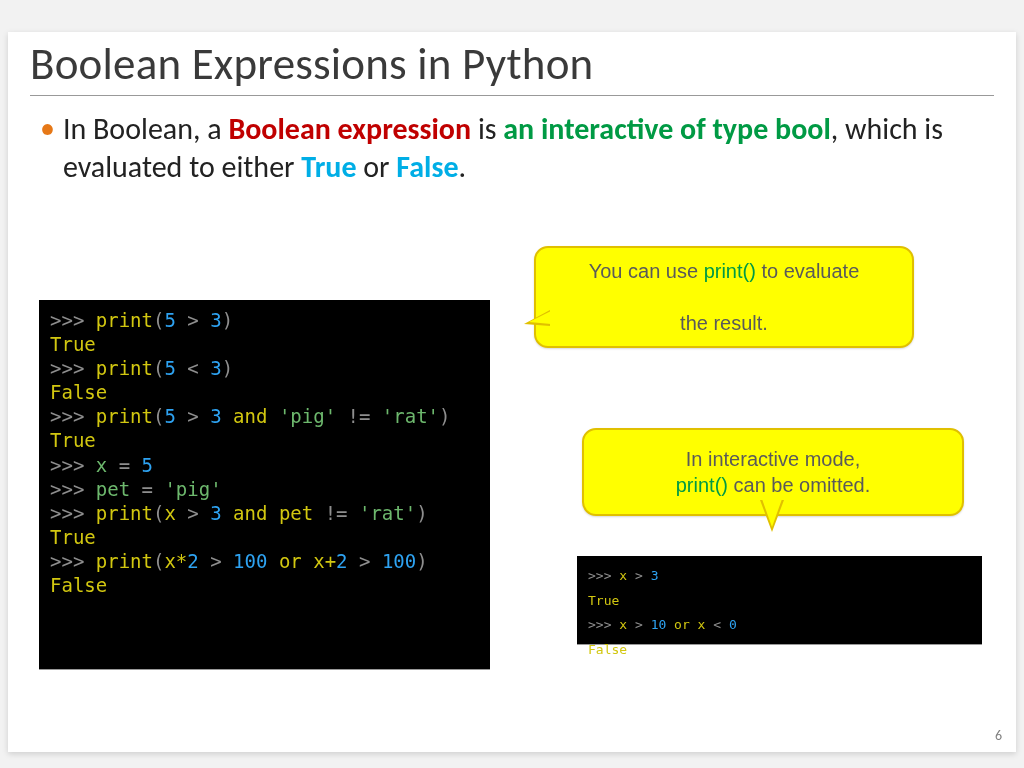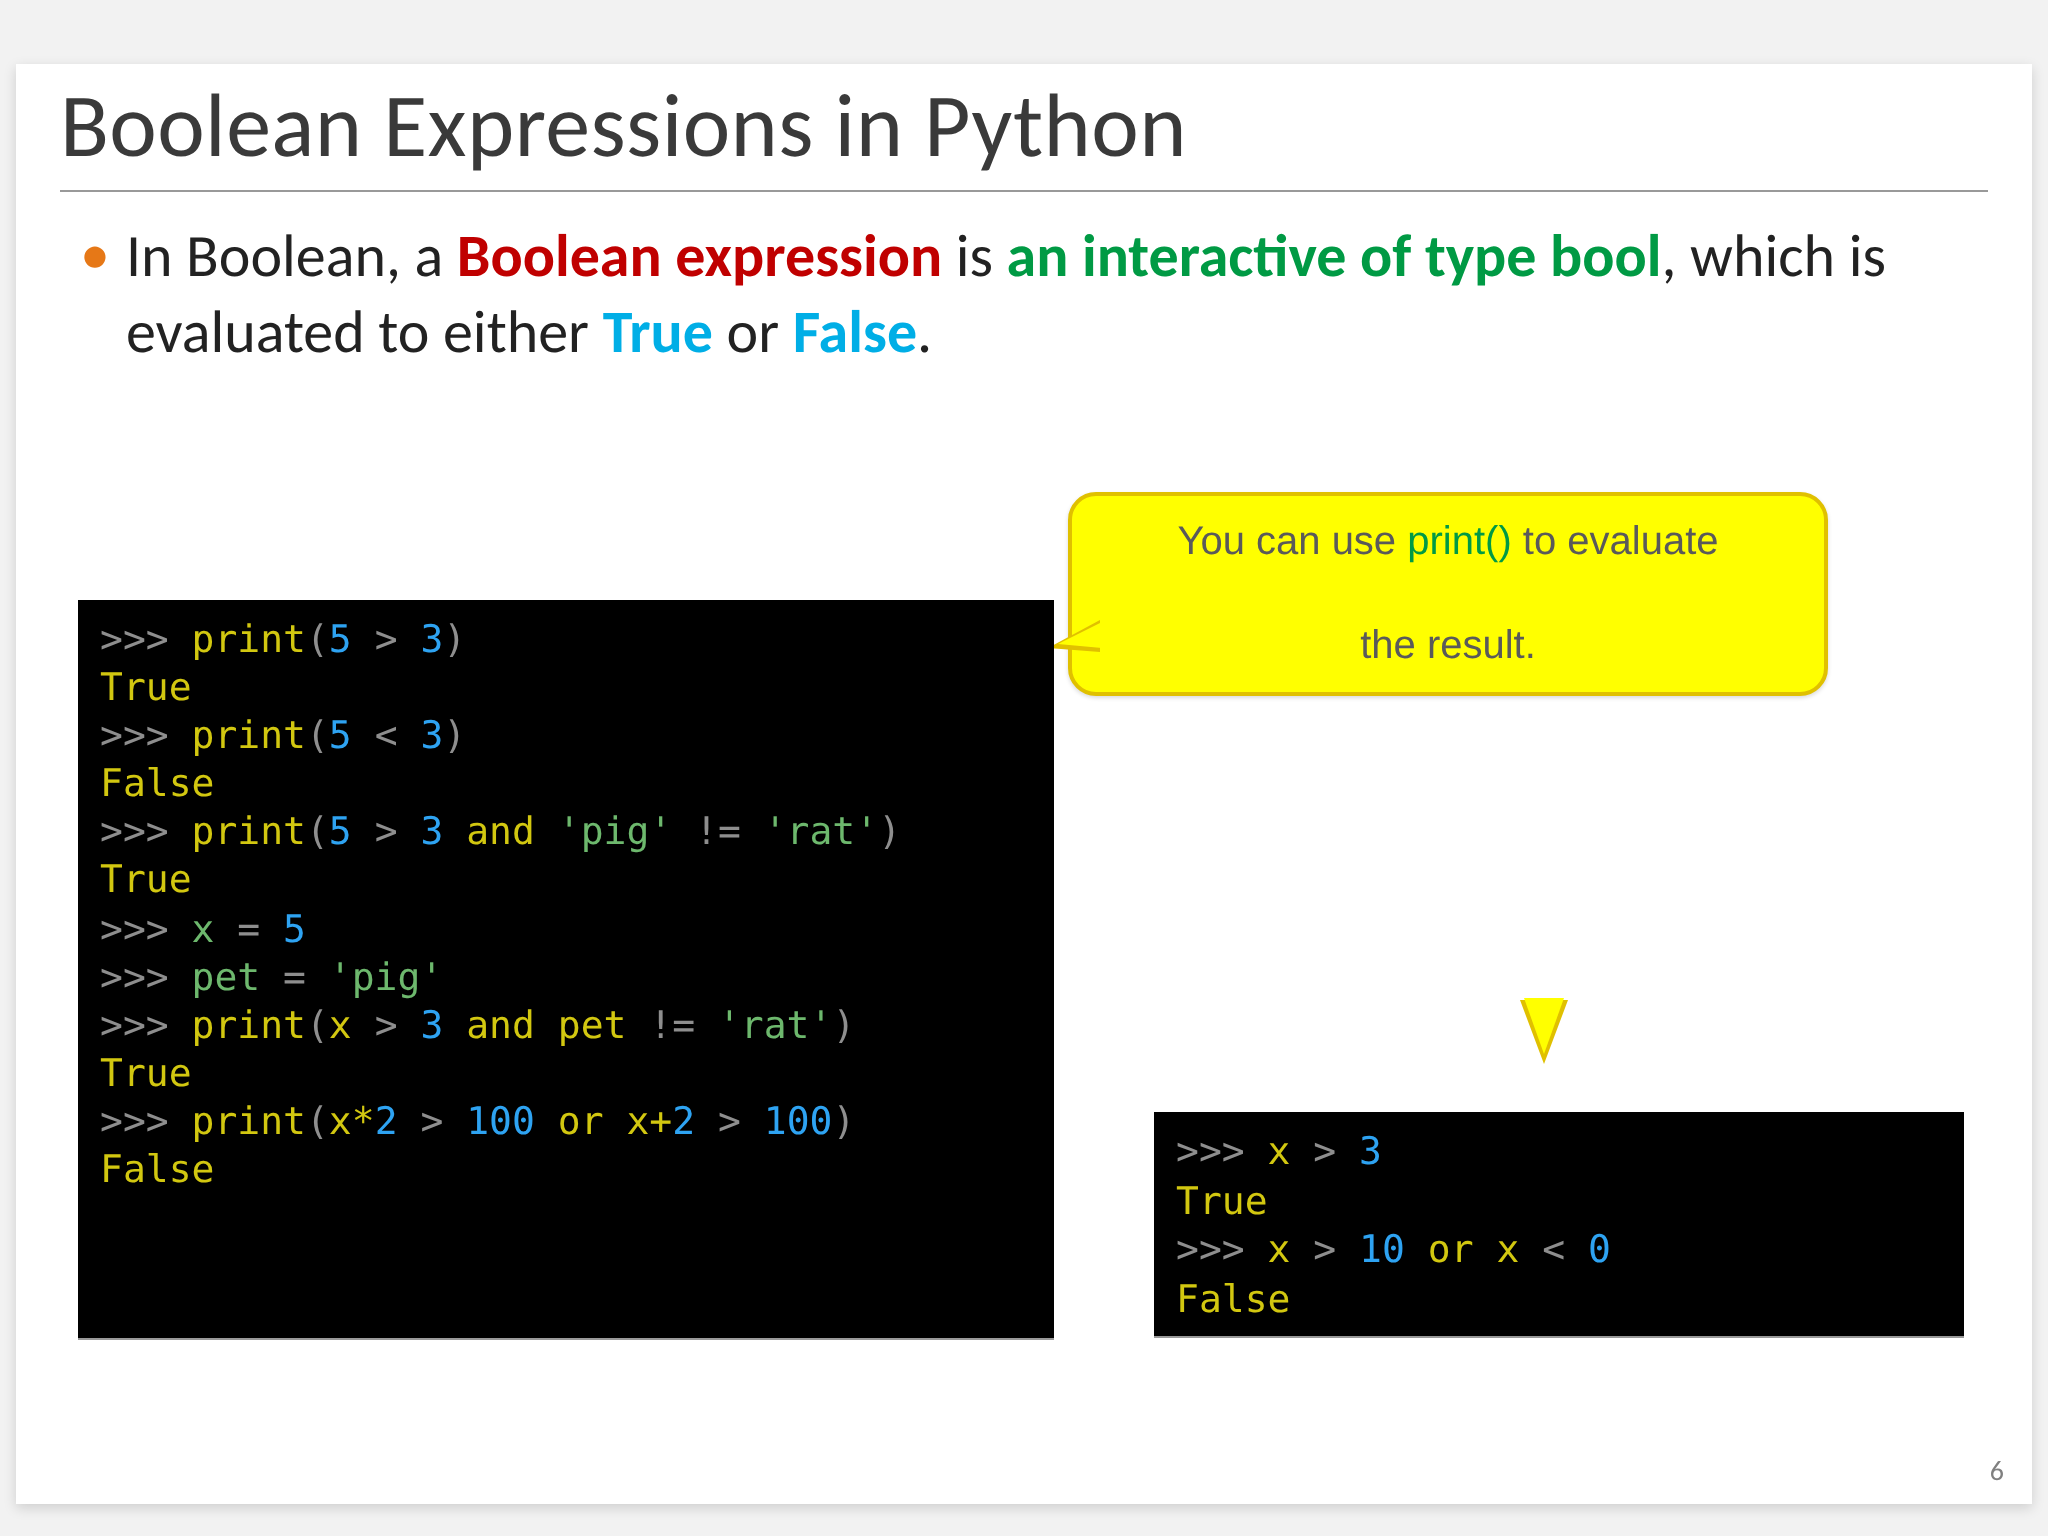--- a/index.html
+++ b/index.html
@@ -55,22 +55,22 @@
     position: absolute;
     background: #000;
     border: 1px solid #000;
     box-shadow: 0 1px 0 rgba(0,0,0,0.4);
     padding: 7px 10px;
     font-family: "Consolas", "Menlo", monospace;
     font-size: 19px;
     line-height: 24px;
     white-space: pre;
   }
-  .code-box.left { left: 31px; top: 268px; width: 488px; height: 369px; font-size: 19px; line-height: 24.1px; }
-  .code-box.right { right: 34px; top: 524px; width: 405px; height: 112px; font-size: 19px; line-height: 24.5px; }
+  .code-box.left { left: 31px; top: 268px; width: 451px; height: 369px; font-size: 19px; line-height: 24.1px; }
+  .code-box.right { right: 34px; top: 524px; width: 405px; height: 88px; font-size: 13px; line-height: 24.5px; }
 
   .code-box .pr { color: #8e8e8e; } 
   .code-box .fn { color: #d2c710; } 
   .code-box .ye { color: #d2c710; } 
   .code-box .gr { color: #8e8e8e; } 
   .code-box .nu { color: #2ea3f2; } 
   .code-box .kw { color: #d2c710; } 
   .code-box .st { color: #6db86d; } 
   .code-box .wr { color: #6db86d; } 
 
@@ -145,20 +145,24 @@
   </div>
 
   <div class="callout c1">
     <span>You can use </span><span class="fn-green">print()</span><span> to evaluate</span><br>
     <br>
     <span>the result.</span>
   </div>
   <div class="callout-tail tail1-border"></div>
   <div class="callout-tail tail1-fill"></div>
 
+  <div class="callout c2">
+    <span>In interactive mode,</span><br>
+    <span class="fn-green">print()</span><span> can be omitted.</span>
+  </div>
   <div class="callout-tail tail2-border"></div>
   <div class="callout-tail tail2-fill"></div>
 
   <div class="code-box left"><span class="pr">&gt;&gt;&gt; </span><span class="fn">print</span><span class="gr">(</span><span class="nu">5</span><span class="gr"> &gt; </span><span class="nu">3</span><span class="gr">)</span>
 <span class="ye">True</span>
 <span class="pr">&gt;&gt;&gt; </span><span class="fn">print</span><span class="gr">(</span><span class="nu">5</span><span class="gr"> &lt; </span><span class="nu">3</span><span class="gr">)</span>
 <span class="ye">False</span>
 <span class="pr">&gt;&gt;&gt; </span><span class="fn">print</span><span class="gr">(</span><span class="nu">5</span><span class="gr"> &gt; </span><span class="nu">3</span><span> </span><span class="kw">and</span><span> </span><span class="st">'pig'</span><span class="gr"> != </span><span class="st">'rat'</span><span class="gr">)</span>
 <span class="ye">True</span>
 <span class="pr">&gt;&gt;&gt; </span><span class="wr">x</span><span class="gr"> = </span><span class="nu">5</span>

